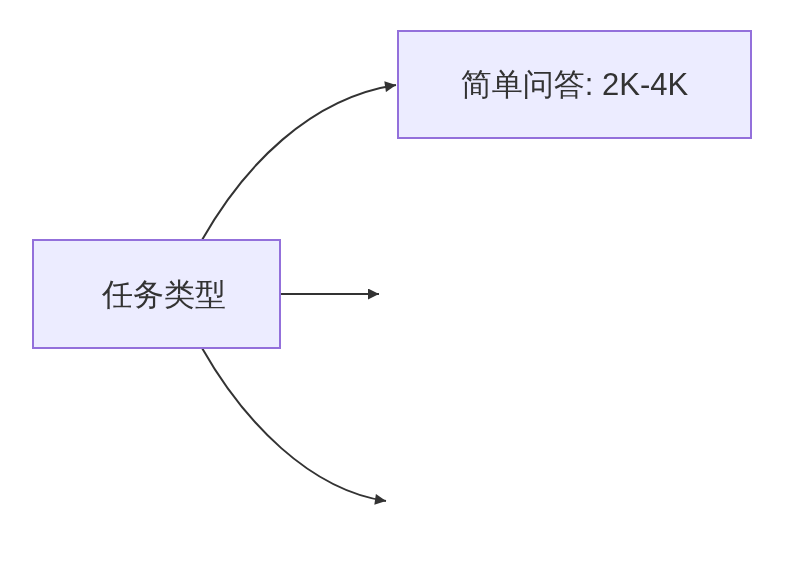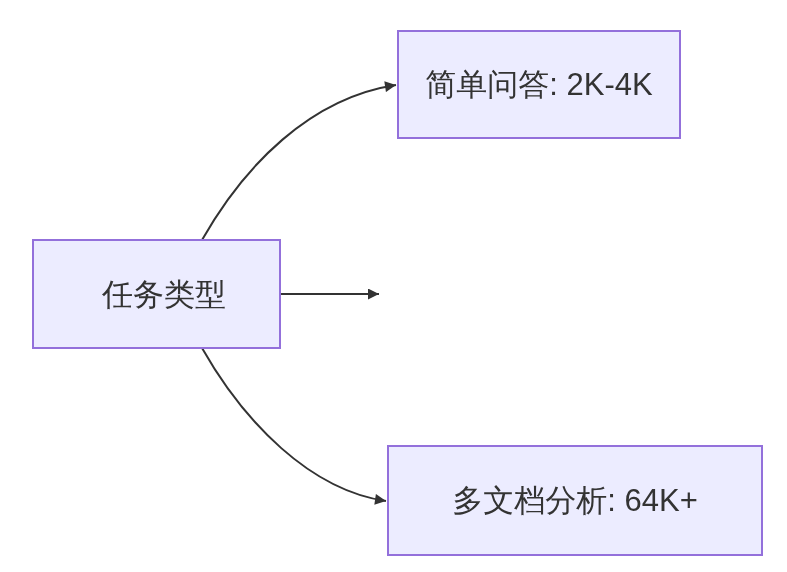--- a/index.html
+++ b/index.html
@@ -34,21 +34,21 @@
     color:var(--text-color);
     font-size:31px;
     line-height:1;
     display:flex;
     align-items:center;
     justify-content:center;
     text-align:center;
     white-space:nowrap;
   }
   .node-task-type   {left:32px;  top:239px; width:249px; height:110px;padding-left:15px;}
-  .node-simple-qa   {left:397px; top:30px;  width:284px; height:109px;}
+  .node-simple-qa   {left:397px; top:30px;  width:355px; height:109px;}
   .node-doc-summary {left:380px; top:238px; width:391px; height:110px;}
   .node-multi-doc   {left:387px; top:445px; width:376px; height:111px;}
 </style>
 </head>
 <body>
 
 <div class="canvas">
 
   <svg class="edges" viewBox="0 0 787 572" xmlns="http://www.w3.org/2000/svg" aria-hidden="true">
     <defs>
@@ -63,17 +63,14 @@
 
   <div class="node node-task-type">
     <span>任务类型</span>
   </div>
 
   <div class="node node-simple-qa">
     <span>简单问答: 2K-4K</span>
   </div>
 
 
-  <div class="node node-multi-doc">
-    <span>多文档分析: 64K+</span>
-  </div>
 
 </div>
 
 </body></html>

